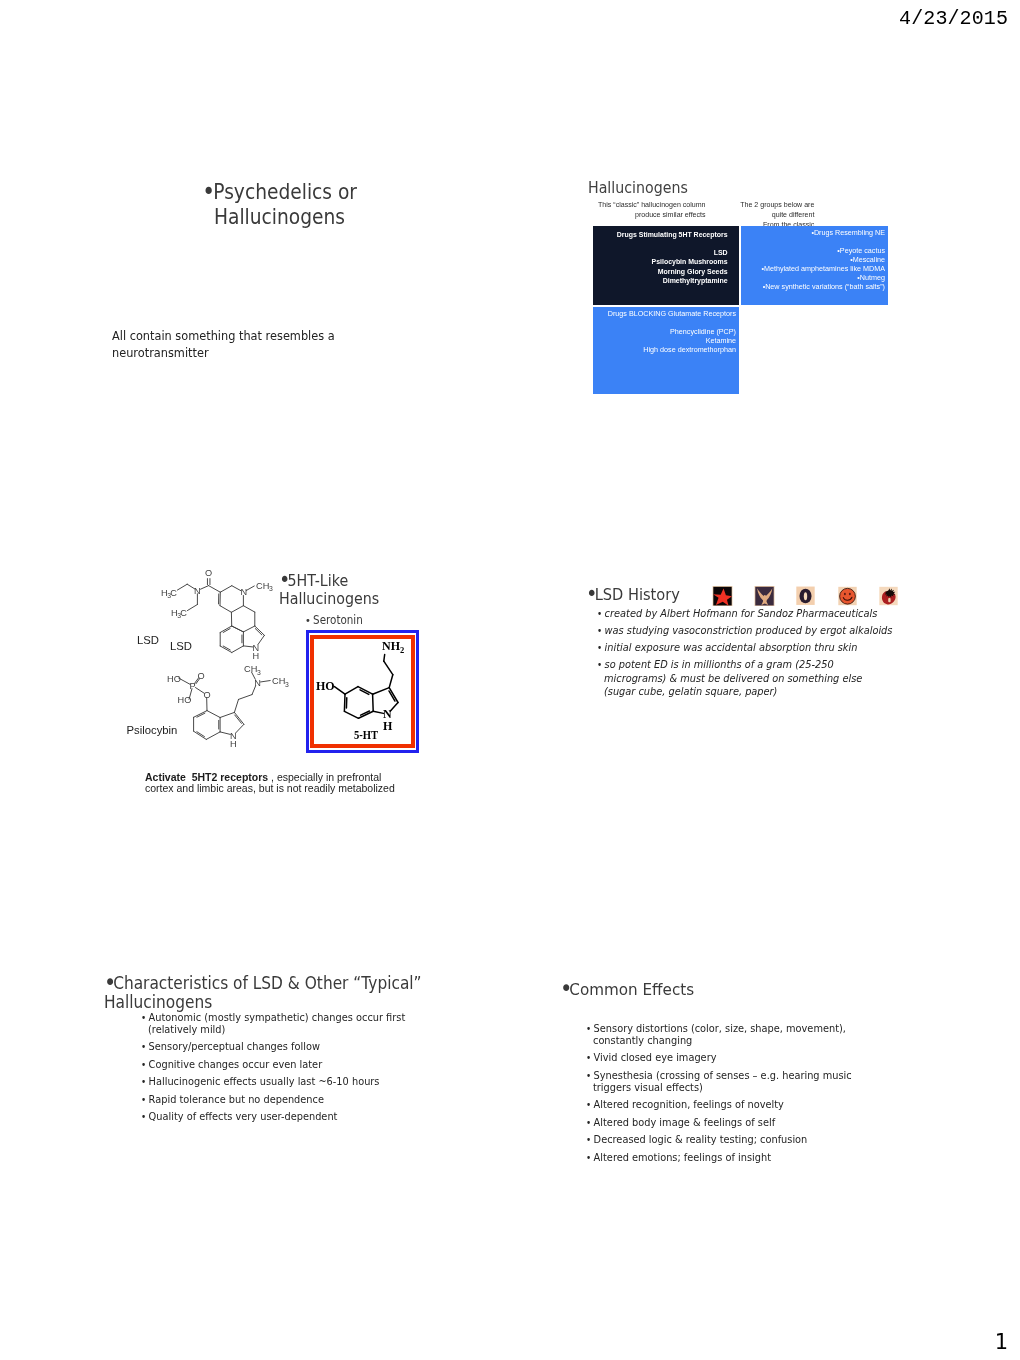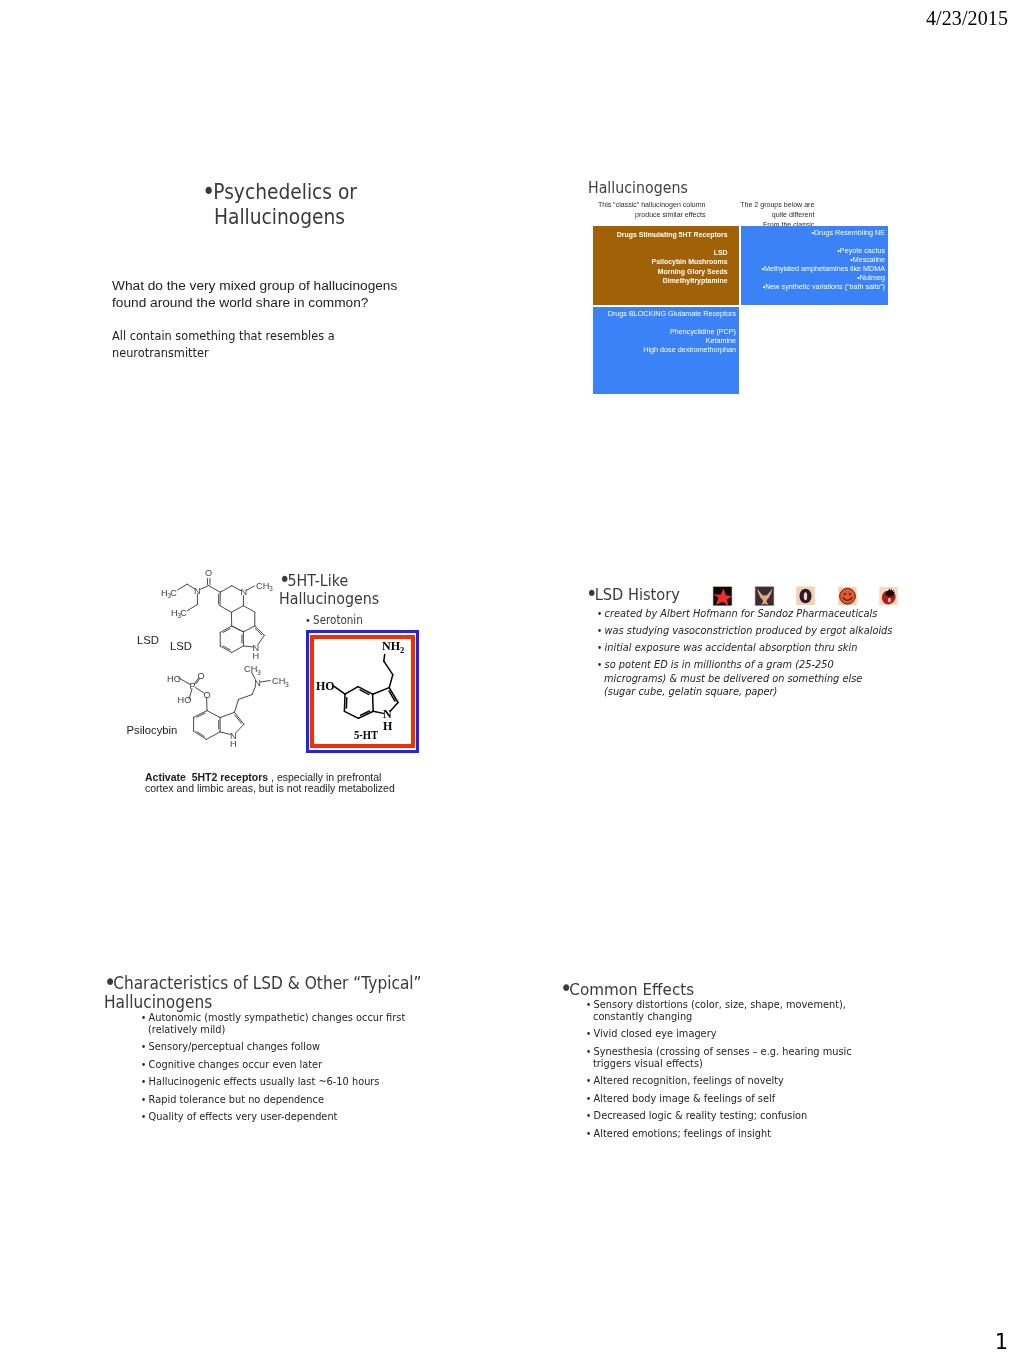--- a/index.html
+++ b/index.html
@@ -1,18 +1,18 @@
 <!DOCTYPE html>
 <html><head>
 <meta charset="utf-8">
 <style>
   html,body{margin:0;padding:0;background:#fff;}
   body{width:1020px;height:1360px;position:relative;font-family:"Liberation Sans",sans-serif;color:#000;overflow:hidden;}
   .abs{position:absolute;}
-  #date{right:12px;top:7px;font-size:20px;font-family:Liberation Serif, serif;letter-spacing:0.1px;}
+  #date{right:12px;top:7px;font-size:20px;font-family:Liberation Mono, monospace;letter-spacing:0.1px;}
   #pageno{right:12px;bottom:6px;font-size:21px;font-family:"DejaVu Sans",sans-serif;}
 
   
   .slide1{left:0;top:0;width:520px;height:420px;}
   .s1-title{position:absolute;left:214px;top:180px;width:165px;font-size:20.6px;line-height:25px;
             color:#3a3a3a;font-family:"DejaVu Sans",sans-serif;text-align:left;font-weight:400;
             transform:scaleX(0.905);transform-origin:left top;text-indent:-13px;}
   .s1-bul{font-size:24px;letter-spacing:-2px;vertical-align:-1px;}
   .s1-q{position:absolute;left:112px;font-size:13.7px;line-height:17.2px;color:#222;
         font-family:"Liberation Sans",sans-serif;width:300px;}
@@ -24,21 +24,21 @@
   .s2-title{position:absolute;left:588px;top:170px;font-size:16.5px;color:#404040;
             font-family:"DejaVu Sans",sans-serif;transform:scaleX(0.86);transform-origin:left top;}
   .s2-note{position:absolute;font-size:7.6px;line-height:10.2px;color:#2b2b2b;white-space:pre-line;transform:scaleX(0.93);transform-origin:left top;
            font-family:"Liberation Sans",sans-serif;}
   .s2-note-l{left:598px;top:192px;}
   .s2-note-r{left:740px;top:192px;}
   .s2-table{position:absolute;left:593px;top:218px;width:295px;height:167px;
             display:grid;grid-template-columns:146px 147px;grid-template-rows:78.5px 86.5px;gap:2.5px 2px;background:#fff;}
   .s2-cell{box-sizing:border-box;padding:4px 3px 0 3px;overflow:hidden;}
   .s2-cell.gray{padding-top:1.5px;}
-  .s2-cell.blue{background:#a16207;}
+  .s2-cell.blue{background:#0f172a;}
   .s2-cell.gray{background:#3b82f6;}
   .s2-h{white-space:pre-wrap;font-size:7.4px;font-weight:700;color:#fff;font-family:"Liberation Sans",sans-serif;line-height:9px;transform:scaleX(0.94);transform-origin:left top;}
   .s2-i{font-size:7.4px;font-weight:700;color:#fff;font-family:"Liberation Sans",sans-serif;line-height:9.3px;transform:scaleX(0.94);transform-origin:left top;}
   .s2-gap{height:9px;}
   .s2-h2{font-size:7.2px;color:#fff;font-family:"Liberation Sans",sans-serif;line-height:9px;}
   .s2-i2{font-size:7.2px;color:#fff;font-family:"Liberation Sans",sans-serif;line-height:9px;}
   .s2-gap2{height:9px;}
 
   
   .slide3{left:0;top:0;width:1020px;height:1360px;pointer-events:none;}
@@ -90,35 +90,34 @@
   .s5-list{position:absolute;left:141px;top:1012px;width:318px;margin:0;padding:0;list-style:none;}
   .s5-list li{font-size:11.2px;line-height:11.9px;color:#242424;font-family:"DejaVu Sans",sans-serif;
               padding-left:8px;text-indent:-8px;margin-bottom:5.6px;
               transform:scaleX(0.875);transform-origin:left top;}
   .s5-list li .b{margin-right:2.8px;font-size:10px;}
 
   .slide6{left:0;top:0;width:1020px;height:1360px;}
   .s6-title{position:absolute;left:560px;top:974.5px;font-size:16.6px;color:#3a3a3a;
             font-family:"DejaVu Sans",sans-serif;transform:scaleX(0.915);transform-origin:left top;white-space:nowrap;}
   .s6-bul{font-size:23px;letter-spacing:-3.4px;vertical-align:-0.8px;}
-  .s6-list{position:absolute;left:586px;top:999px;width:332px;margin:0;padding:0;list-style:none;}
+  .s6-list{position:absolute;left:586px;top:1023px;width:332px;margin:0;padding:0;list-style:none;}
   .s6-list li{font-size:11.2px;line-height:11.9px;color:#242424;font-family:"DejaVu Sans",sans-serif;
               padding-left:8px;text-indent:-8px;margin-bottom:5.6px;
               transform:scaleX(0.875);transform-origin:left top;}
   .s6-list li .b{margin-right:2.8px;font-size:10px;}
 </style>
 </head>
 <body>
 
 <div class="abs" id="date">4/23/2015</div>
 <div class="abs" id="pageno">1</div>
 
 <div class="abs slide1">
   <div class="s1-title"><span class="s1-bul">•</span><span>Psychedelics or Hallucinogens</span></div>
-  <div class="s1-q s1-q1">What do the very mixed group of hallucinogens found around the world share in common?</div>
   <div class="s1-q s1-q2">All contain something that resembles a neurotransmitter</div>
 </div>
 
 <div class="abs slide2">
   <div class="s2-title">Hallucinogens</div>
   <div class="s2-note s2-note-l">This “classic” hallucinogen column
 produce similar effects</div>
   <div class="s2-note s2-note-r">The 2 groups below are quite different
 From the classic hallucinogens</div>
   <div class="s2-table">

